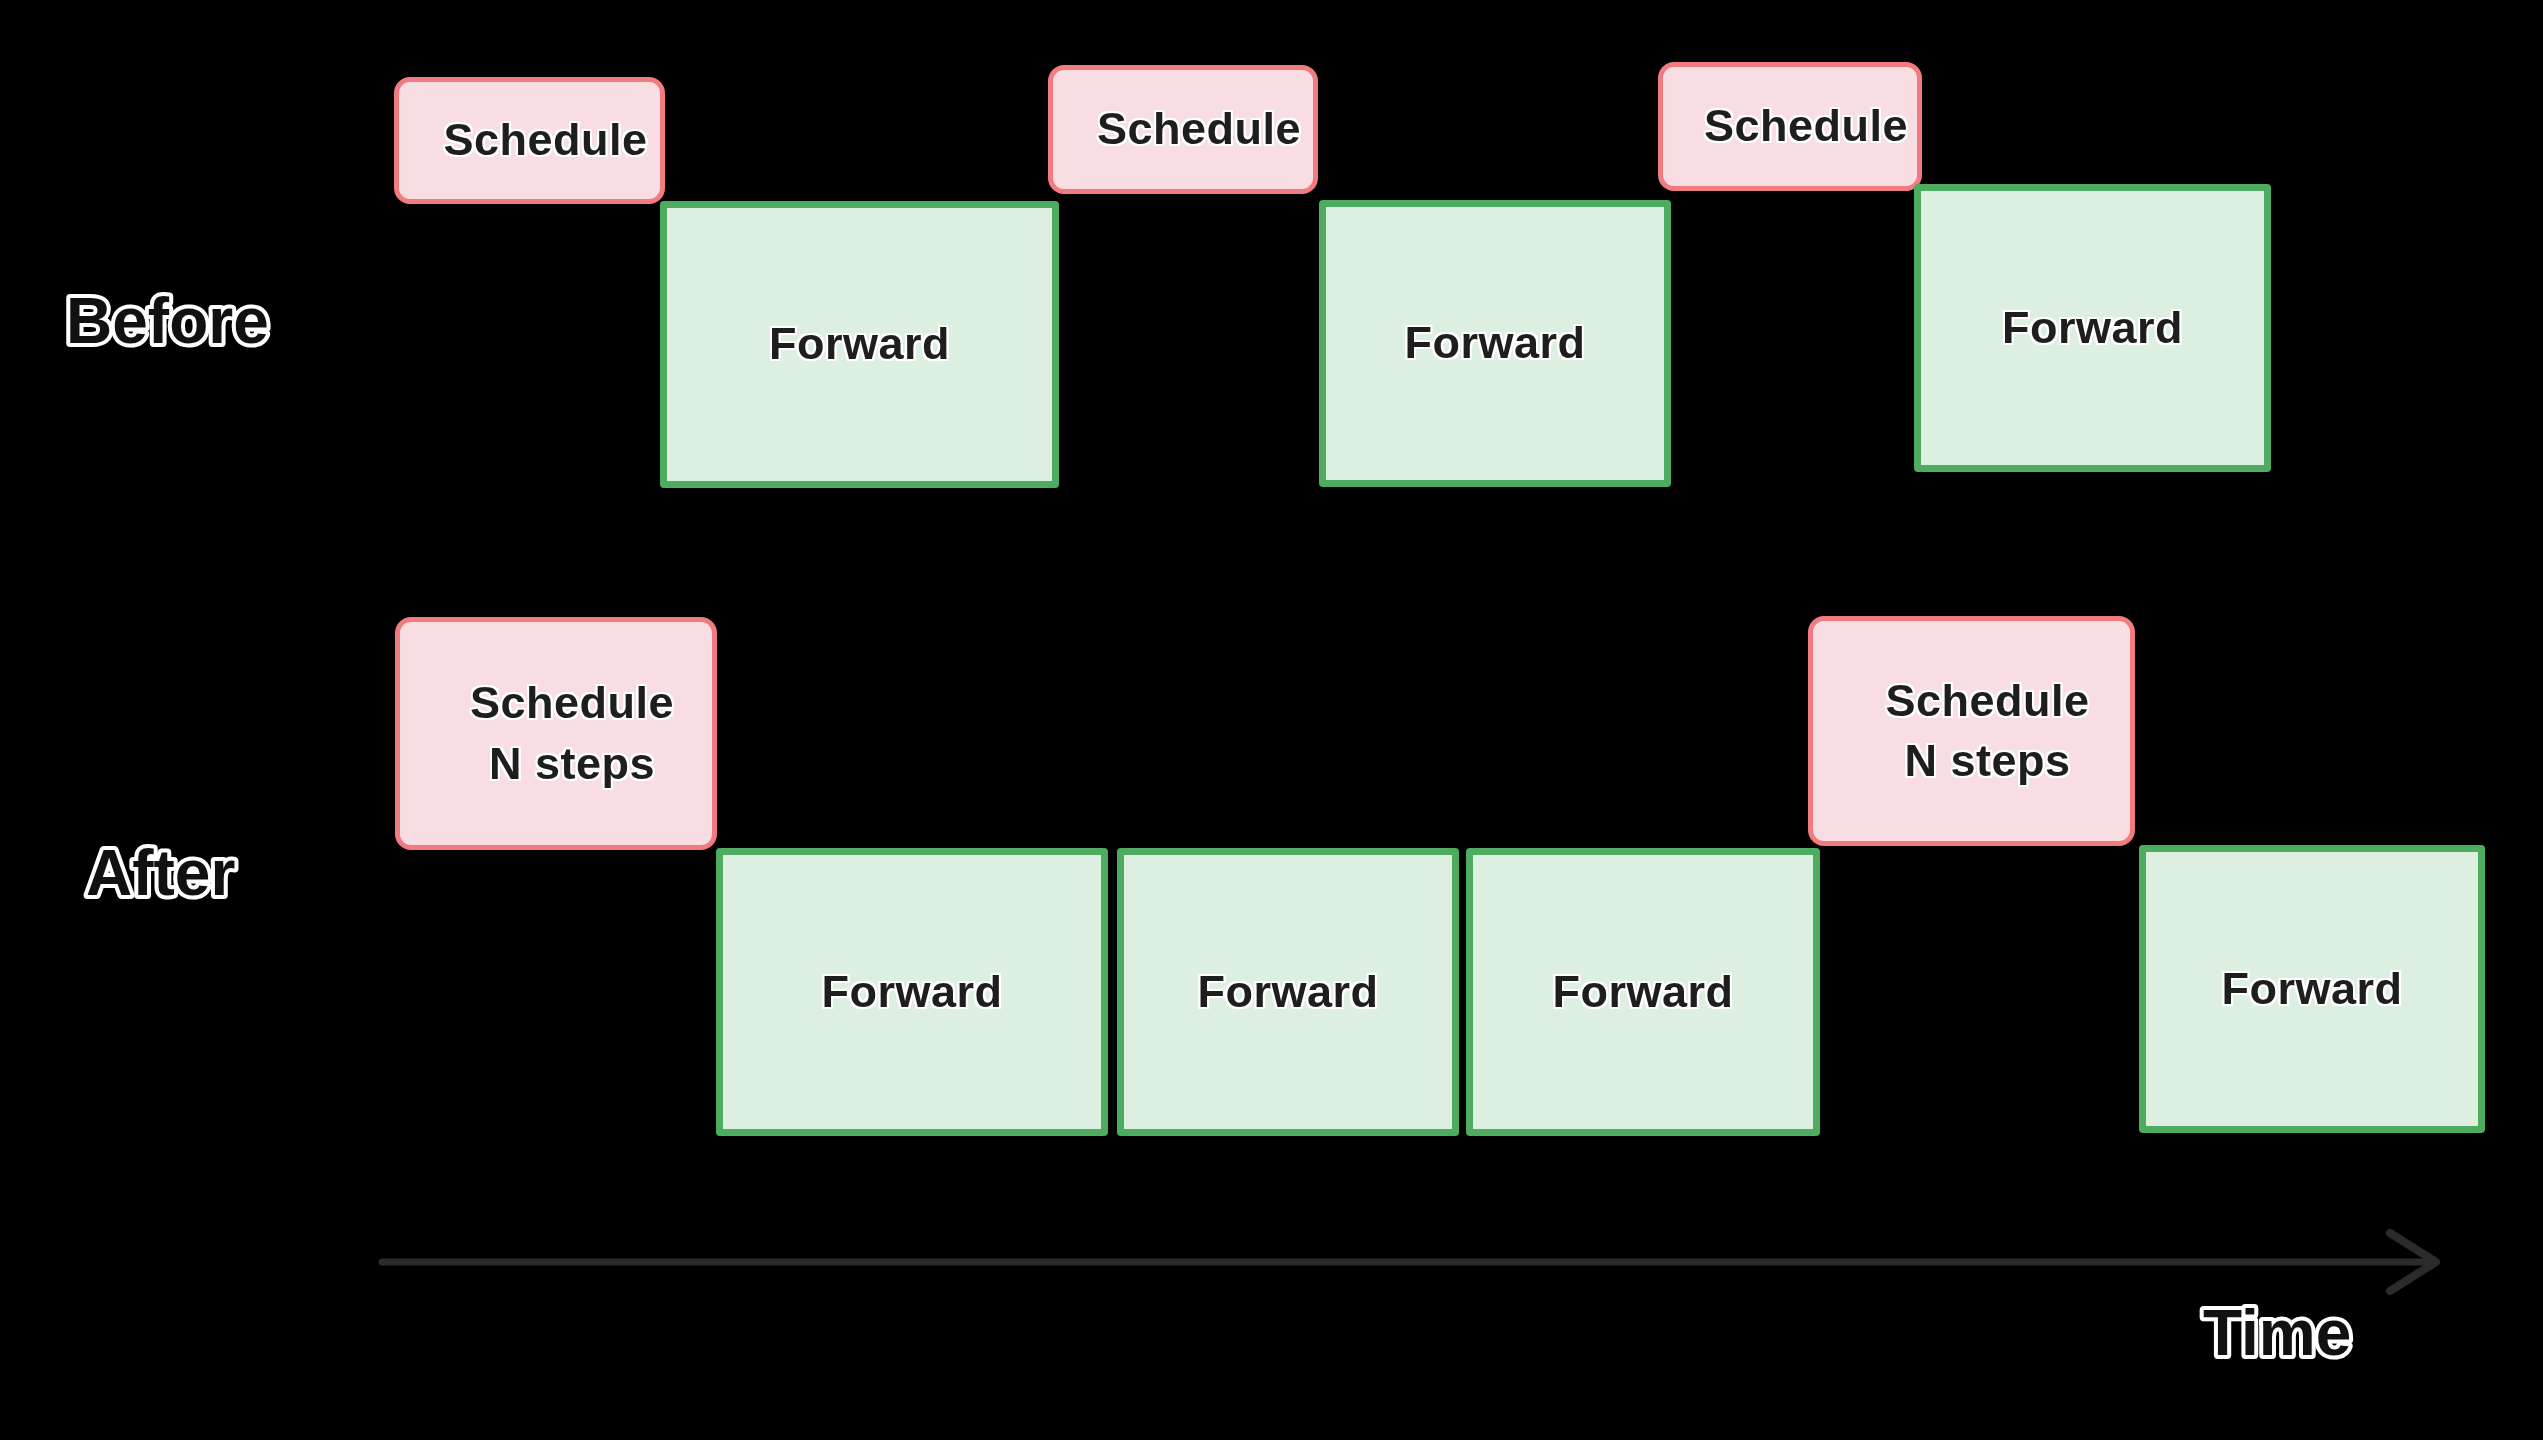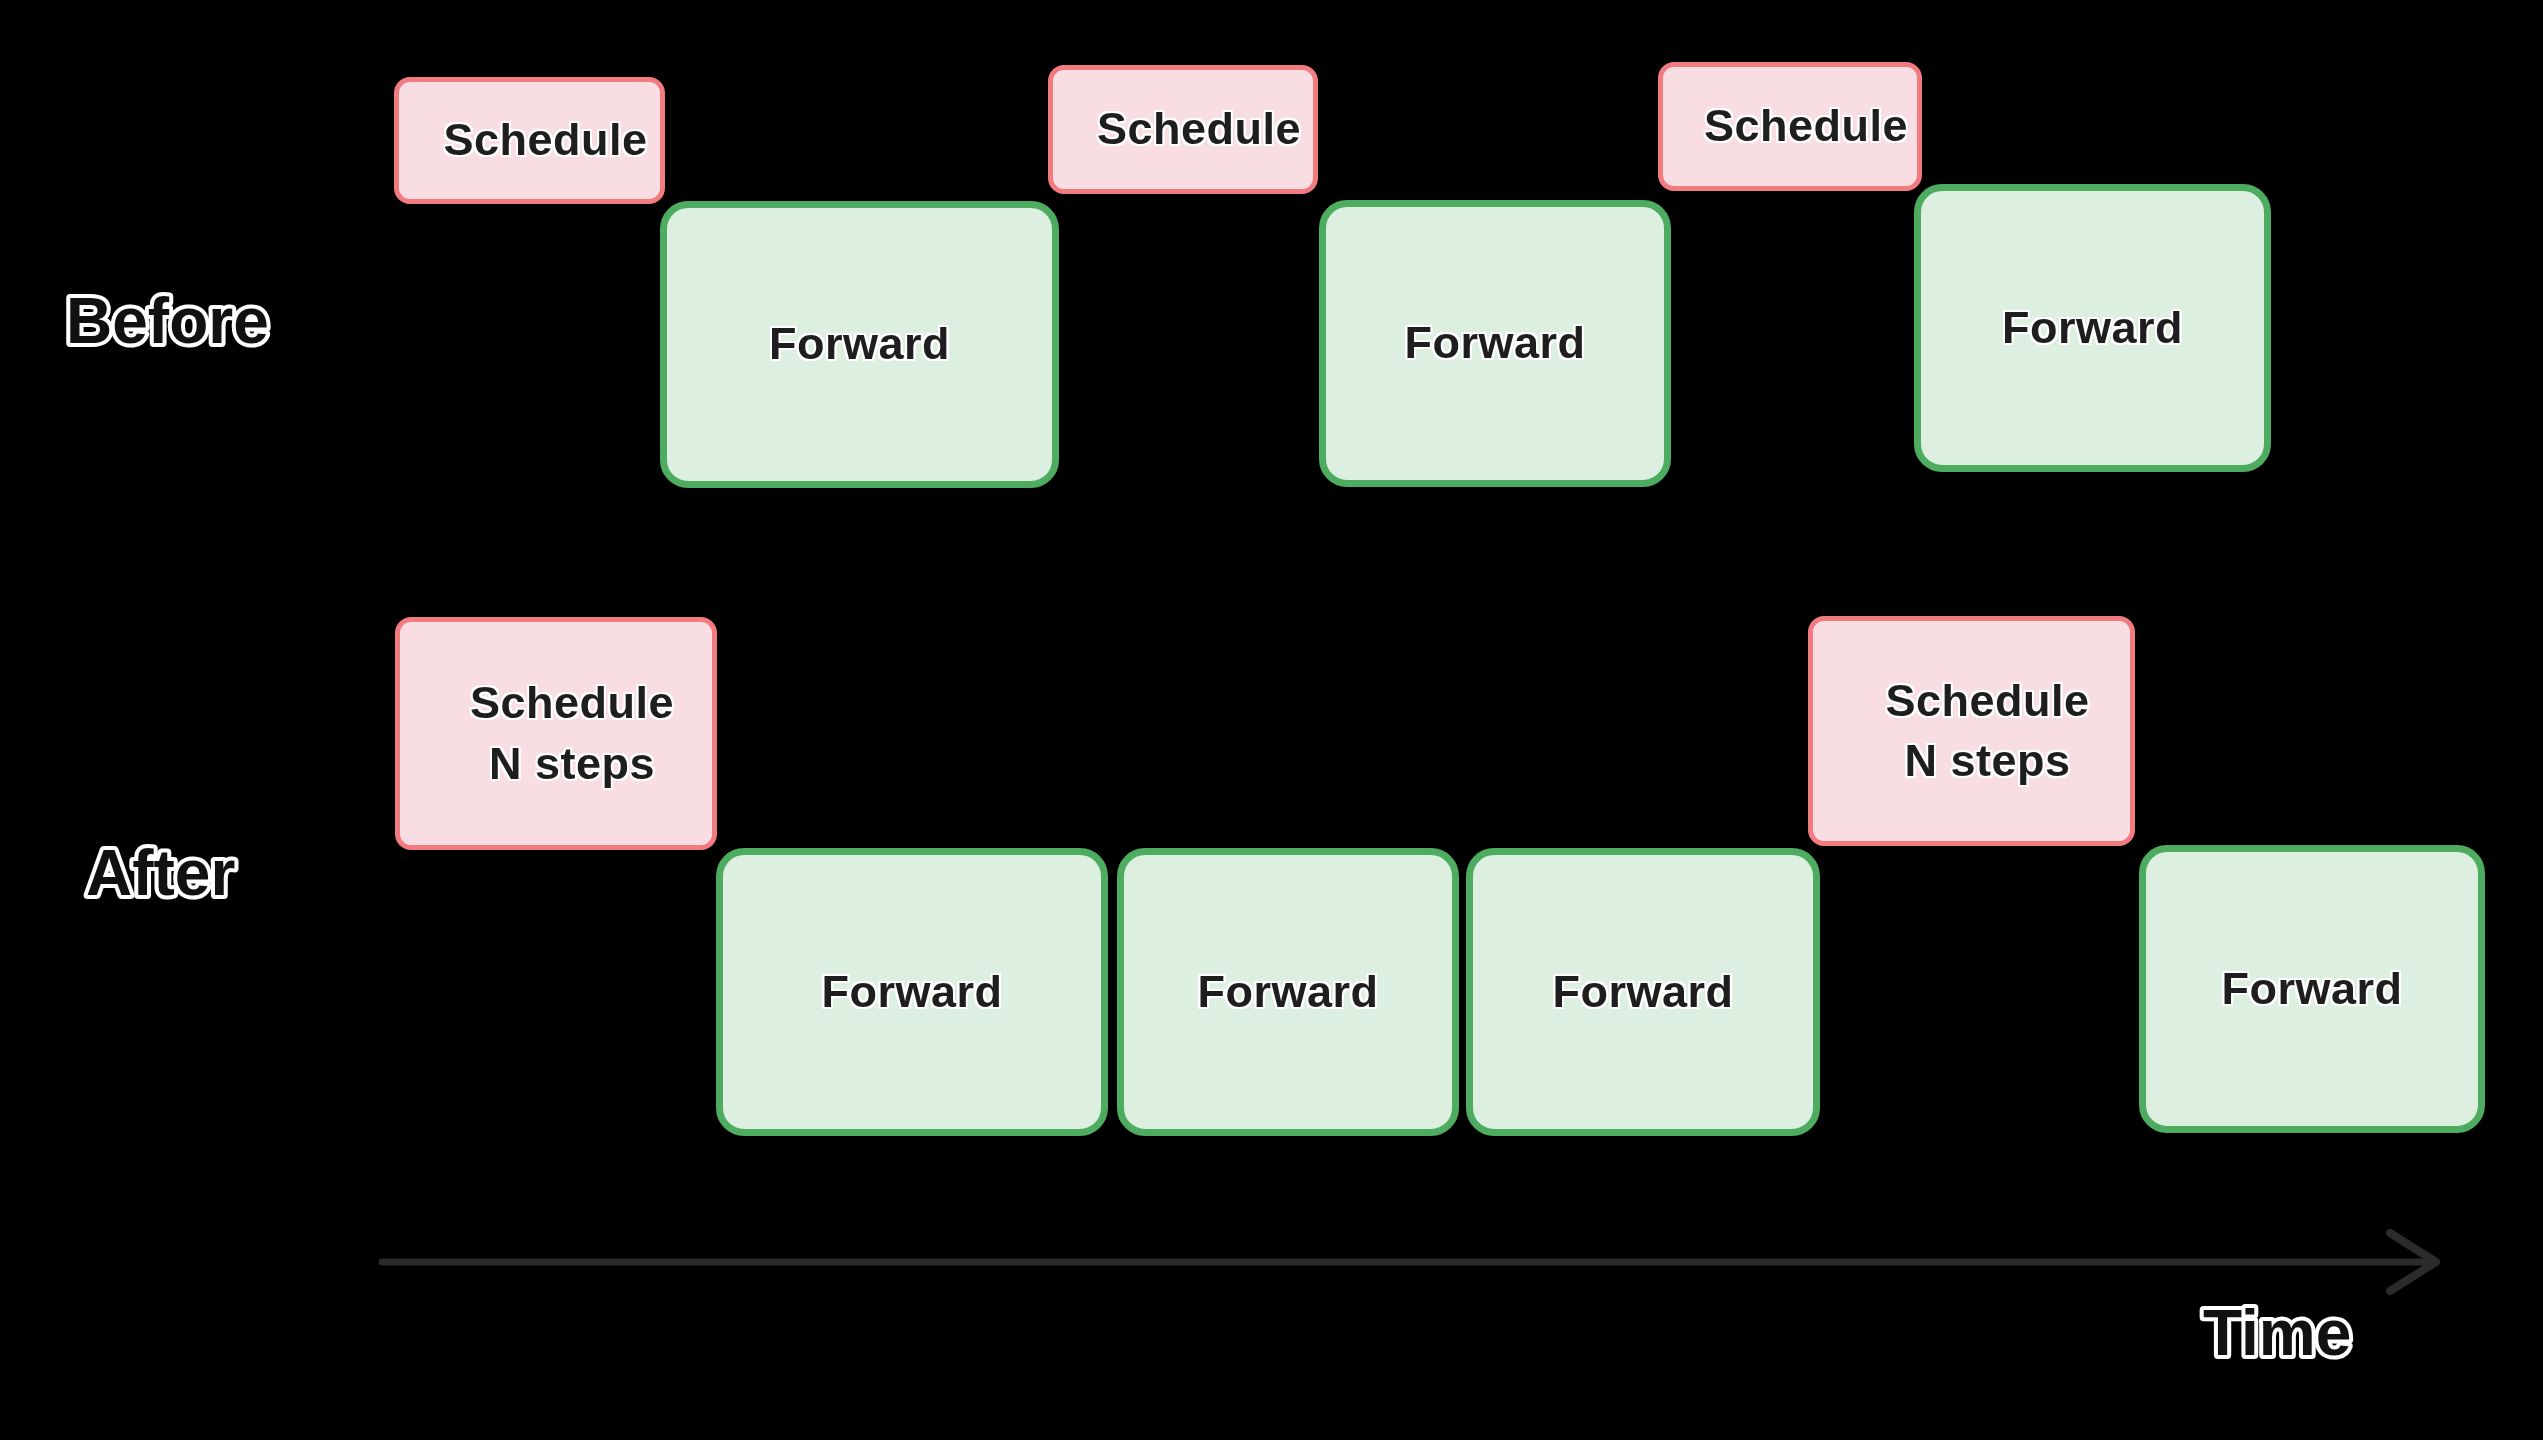--- a/index.html
+++ b/index.html
@@ -23,21 +23,21 @@
   .box.schedule {
     background: var(--schedule-fill);
     border: 5px solid var(--schedule-border);
     border-radius: 16px;
     z-index: 1;
     padding-left: 32px;
   }
   .box.forward {
     background: var(--forward-fill);
     border: 7px solid var(--forward-border);
-    border-radius: 28px;
+    border-radius: 4px;
     z-index: 2;
   }
   .box-label {
     font-size: 45px;
     font-weight: 700;
     line-height: 1.34;
     color: var(--box-text);
     letter-spacing: 0.5px;
     text-shadow:
       -2px -2px 0 #fff,  2px -2px 0 #fff,

